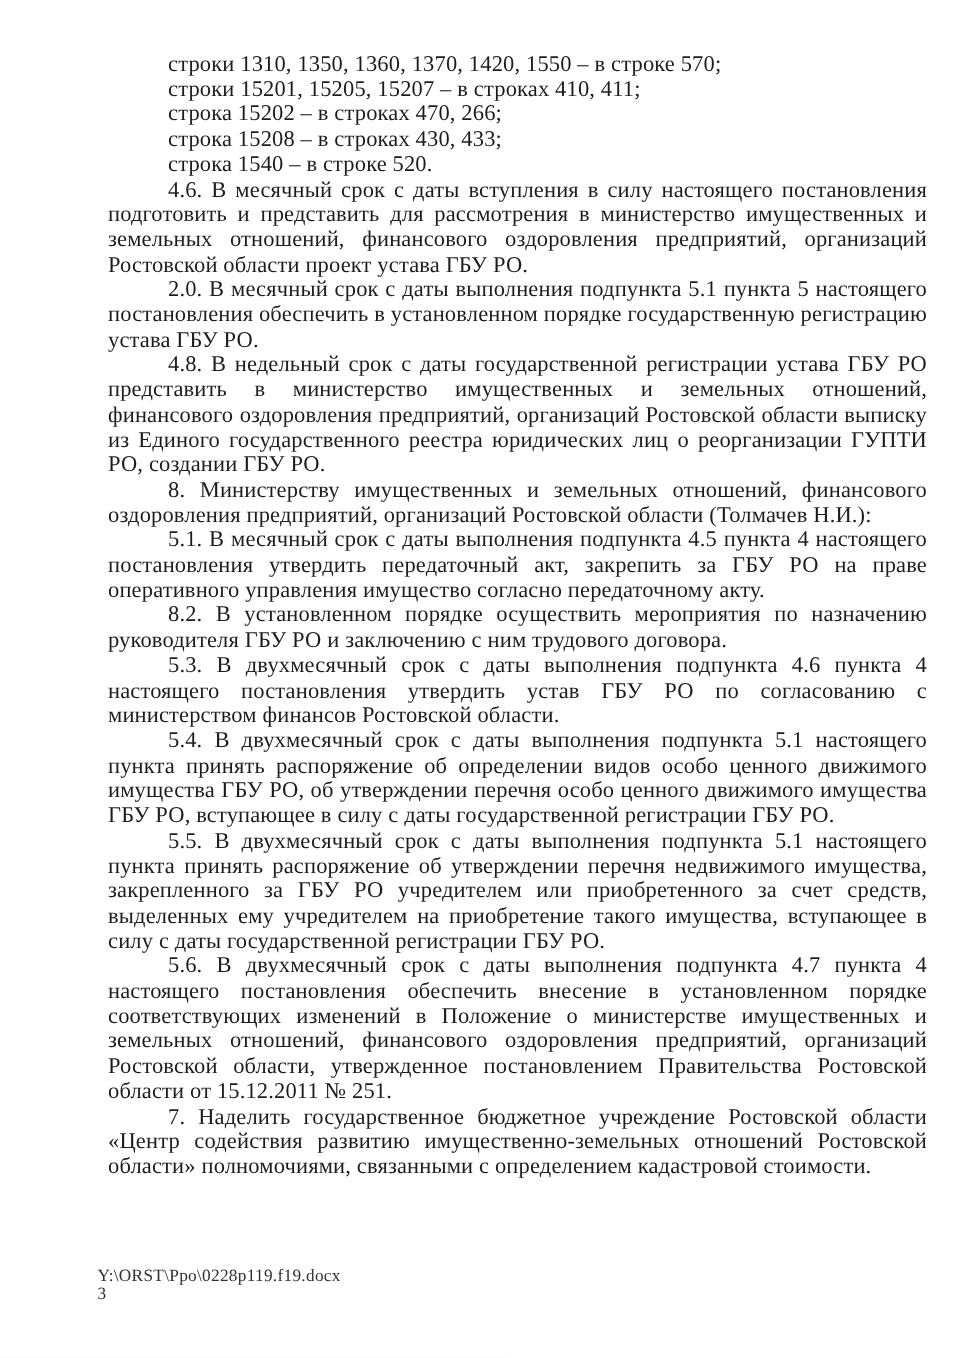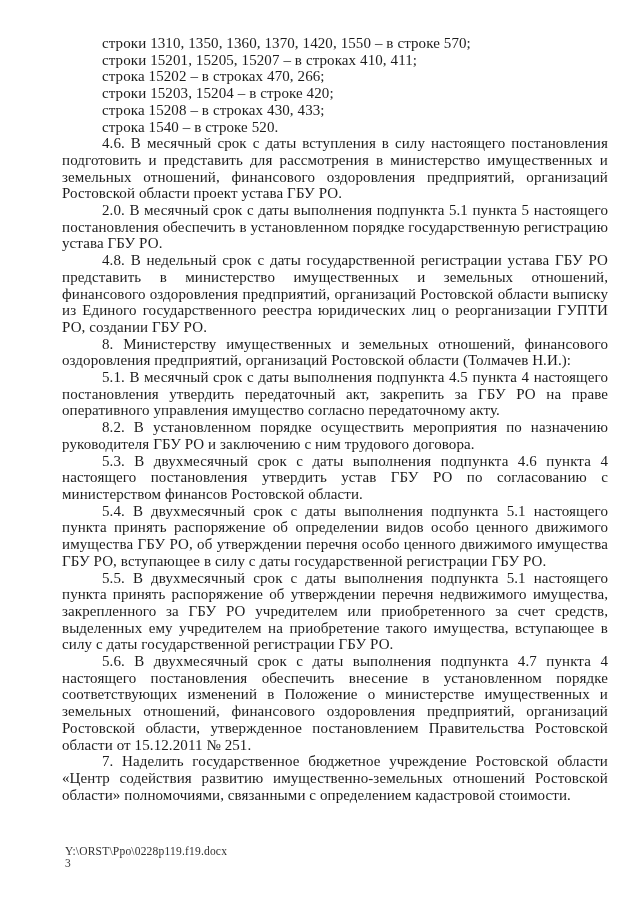--- a/index.html
+++ b/index.html
@@ -10,21 +10,21 @@
   }
   .page {
     position: relative;
     width: 640px; height: 905px;
     background: #ffffff;
     overflow: hidden;
     color: #1c1c1c;
   }
   .body-text {
     position: absolute;
-    left: 62px; top: 35px;
+    left: 72px; top: 35px;
     width: 546px;
     font-size: 15px;
     line-height: 16.7px;
     text-align: justify;
     letter-spacing: 0.1px;
   }
   .cont-list { text-align: left; }
   .cont-line { margin-left: 40px; white-space: nowrap; }
   .para { margin: 0; text-indent: 40px; font-family: Liberation Serif, serif; }
   .footer {
@@ -43,21 +43,20 @@
 </head>
 <body>
 
 <div class="page">
   <div class="body-text">
 
     <div class="cont-list">
       <div class="cont-line">строки 1310, 1350, 1360, 1370, 1420, 1550 – в строке 570;</div>
       <div class="cont-line">строки 15201, 15205, 15207 – в строках 410, 411;</div>
       <div class="cont-line">строка 15202 – в строках 470, 266;</div>
-      <div class="cont-line">строки 15203, 15204 – в строке 420;</div>
       <div class="cont-line">строка 15208 – в строках 430, 433;</div>
       <div class="cont-line">строка 1540 – в строке 520.</div>
     </div>
 
     <p class="para">4.6. В месячный срок с даты вступления в силу настоящего постановления подготовить и представить для рассмотрения в министерство имущественных и земельных отношений, финансового оздоровления предприятий, организаций Ростовской области проект устава ГБУ РО.</p>
     <p class="para">2.0. В месячный срок с даты выполнения подпункта 5.1 пункта 5 настоящего постановления обеспечить в установленном порядке государственную регистрацию устава ГБУ РО.</p>
     <p class="para">4.8. В недельный срок с даты государственной регистрации устава ГБУ РО представить в министерство имущественных и земельных отношений, финансового оздоровления предприятий, организаций Ростовской области выписку из Единого государственного реестра юридических лиц о реорганизации ГУПТИ РО, создании ГБУ РО.</p>
     <p class="para">8. Министерству имущественных и земельных отношений, финансового оздоровления предприятий, организаций Ростовской области (Толмачев Н.И.):</p>
     <p class="para">5.1. В месячный срок с даты выполнения подпункта 4.5 пункта 4 настоящего постановления утвердить передаточный акт, закрепить за ГБУ РО на праве оперативного управления имущество согласно передаточному акту.</p>
     <p class="para">8.2. В установленном порядке осуществить мероприятия по назначению руководителя ГБУ РО и заключению с ним трудового договора.</p>

